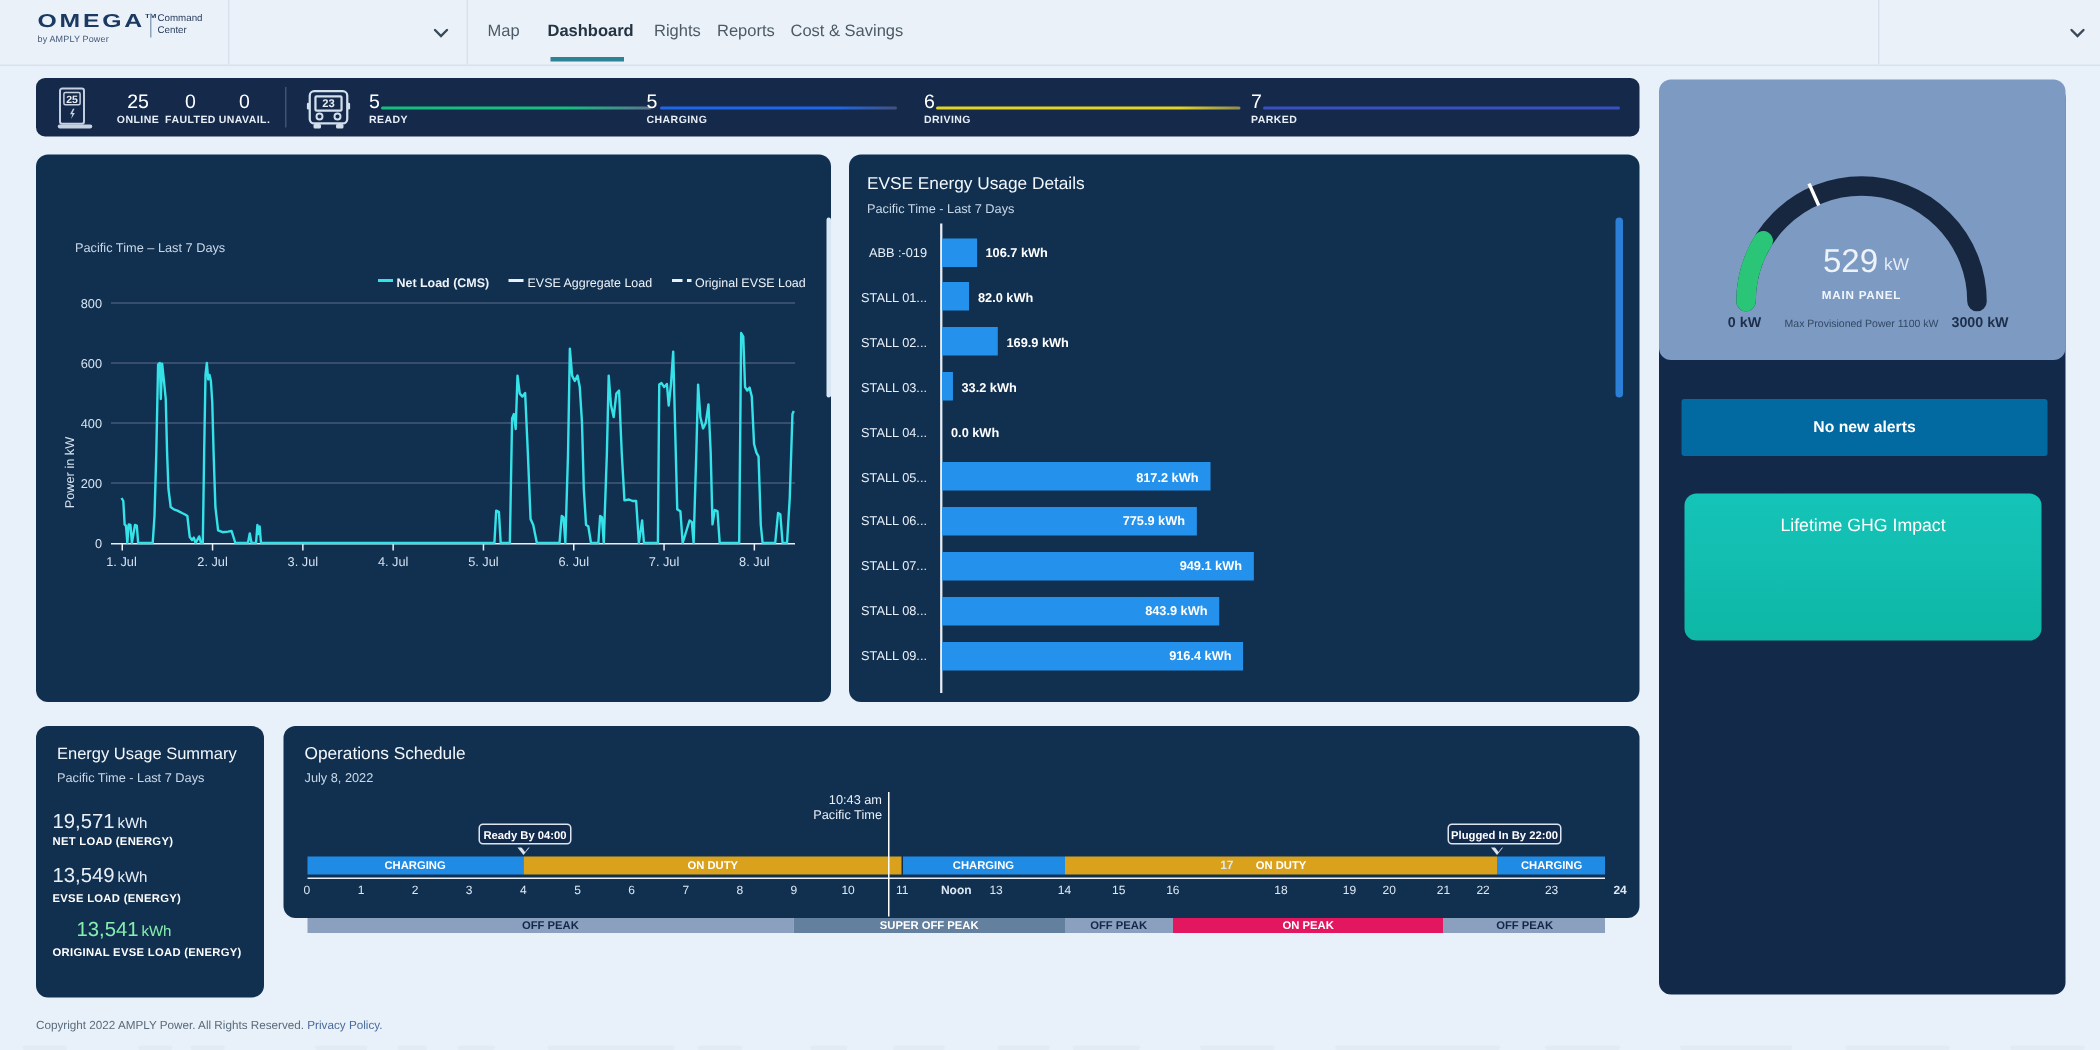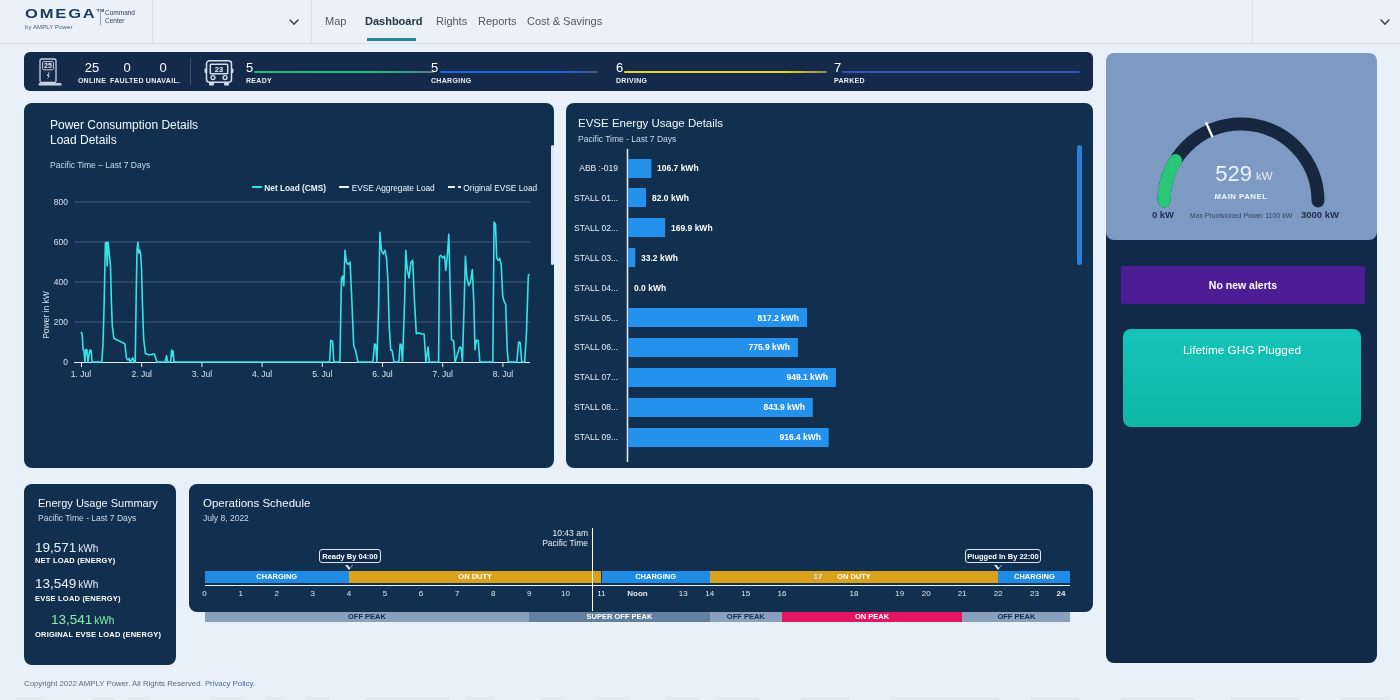--- a/index.html
+++ b/index.html
@@ -108,21 +108,20 @@
     </div>
   <div class="sline" style="left:600px;width:203px;top:19px;background:linear-gradient(90deg,#e3d426 0%,#e3d426 80%,#8d8c55 100%)"></div>
   <div class="abs" style="left:810px;top:8px">
       <div class="snum">7</div>
       <div class="slbl">PARKED</div>
     </div>
   <div class="sline" style="left:818px;width:238px;top:19px;background:#3b50c0"></div>
 </div>
 
 <div class="panel" id="pLeft">
-  <div class="ptitle" style="position:absolute;left:26px;top:15px;line-height:15px;font-size:12px">Power Consumption Details<br>Load Details</div>
   <div class="psub" style="position:absolute;left:26px;top:57px">Pacific Time – Last 7 Days</div>
   <div id="legend" style="position:absolute;left:228px;top:80px;font-size:8.3px;color:#eef4fa;white-space:nowrap">
     <span style="display:inline-block;width:10px;height:2.5px;background:#35e2e8;vertical-align:3px"></span>&nbsp;<b>Net Load (CMS)</b>
     <span style="display:inline-block;width:10px;height:2.5px;background:#e9eff6;vertical-align:3px;margin-left:11px"></span>&nbsp;EVSE Aggregate Load
     <span style="display:inline-block;width:7px;height:2.5px;background:#e9eff6;vertical-align:3px;margin-left:11px"></span><span style="display:inline-block;width:3px;height:2.5px;background:#e9eff6;vertical-align:3px;margin-left:3px"></span>&nbsp;Original EVSE Load
   </div>
   <svg style="position:absolute;left:0;top:0" width="530" height="365" viewBox="0 0 530 365">
     <g stroke="#44587a" stroke-width="1">
       <line x1="50" y1="99" x2="506" y2="99"></line>
       <line x1="50" y1="139" x2="506" y2="139"></line>
@@ -204,23 +203,23 @@
     <path d="M58 148 A77 77 0 0 1 69.5 107.5" fill="none" stroke="#2bc577" stroke-width="13" stroke-linecap="round"></path>
     <line x1="106.5" y1="84.0" x2="100.0" y2="69.4" stroke="#ffffff" stroke-width="2.3"></line>
     <text x="146" y="128" text-anchor="end" font-size="22" fill="#eef3fa" font-family="Liberation Sans">529</text>
     <text x="150" y="127" font-size="11.5" fill="#e6edf6" font-family="Liberation Sans">kW</text>
     <text x="135" y="146" text-anchor="middle" font-size="7.8" font-weight="bold" letter-spacing="0.5" fill="#f2f6fb" font-family="Liberation Sans">MAIN PANEL</text>
     <text x="135" y="165" text-anchor="middle" font-size="7" fill="#324864" font-family="Liberation Sans">Max Provisioned Power 1100 kW</text>
     <text x="57" y="165" text-anchor="middle" font-size="9.5" font-weight="bold" fill="#1d2e4a" font-family="Liberation Sans">0 kW</text>
     <text x="214" y="165" text-anchor="middle" font-size="9.5" font-weight="bold" fill="#1d2e4a" font-family="Liberation Sans">3000 kW</text>
   </svg>
 </div>
-<div style="position:absolute;left:1121px;top:266px;width:244px;height:38px;background:#4c1d95;border-radius:2px;color:#fff;font-size:10.5px;font-weight:bold;text-align:center;line-height:38px">No new alerts</div>
+<div style="position:absolute;left:1121px;top:266px;width:244px;height:38px;background:#0369a1;border-radius:2px;color:#fff;font-size:10.5px;font-weight:bold;text-align:center;line-height:38px">No new alerts</div>
 <div style="position:absolute;left:1123px;top:329px;width:238px;height:98px;background:linear-gradient(180deg,#15c4b8,#0eb7a6);border-radius:8px;color:#fff;text-align:center">
-  <div style="font-size:11.8px;margin-top:14px">Lifetime GHG Plugged</div>
+  <div style="font-size:11.8px;margin-top:14px">Lifetime GHG Impact</div>
 </div>
 <div class="panel" id="pEnergy">
   <div class="ptitle" style="position:absolute;left:14px;top:13px;font-size:11px">Energy Usage Summary</div>
   <div class="psub" style="position:absolute;left:14px;top:29px;font-size:8.5px">Pacific Time - Last 7 Days</div>
   <div style="position:absolute;left:11px;top:56px;color:#e9f0f8;font-size:13.5px">19,571<span style="font-size:10px"> kWh</span></div>
   <div style="position:absolute;left:11px;top:72px;color:#fff;font-size:7.5px;font-weight:bold;letter-spacing:.2px">NET LOAD (ENERGY)</div>
   <div style="position:absolute;left:11px;top:92px;color:#e9f0f8;font-size:13.5px">13,549<span style="font-size:10px"> kWh</span></div>
   <div style="position:absolute;left:11px;top:110px;color:#fff;font-size:7.5px;font-weight:bold;letter-spacing:.2px">EVSE LOAD (ENERGY)</div>
   <div style="position:absolute;left:27px;top:128px;color:#86efac;font-size:13.5px">13,541<span style="font-size:10px"> kWh</span></div>
   <div style="position:absolute;left:11px;top:146px;color:#fff;font-size:7.5px;font-weight:bold;letter-spacing:.2px">ORIGINAL EVSE LOAD (ENERGY)</div>
@@ -244,32 +243,32 @@
     <div style="position:absolute;left:109.8px;top:105px;width:28px;text-align:center;font-size:8px;font-weight:normal;color:#dde8f2">3</div>
     <div style="position:absolute;left:145.9px;top:105px;width:28px;text-align:center;font-size:8px;font-weight:normal;color:#dde8f2">4</div>
     <div style="position:absolute;left:182.0px;top:105px;width:28px;text-align:center;font-size:8px;font-weight:normal;color:#dde8f2">5</div>
     <div style="position:absolute;left:218.1px;top:105px;width:28px;text-align:center;font-size:8px;font-weight:normal;color:#dde8f2">6</div>
     <div style="position:absolute;left:254.2px;top:105px;width:28px;text-align:center;font-size:8px;font-weight:normal;color:#dde8f2">7</div>
     <div style="position:absolute;left:290.2px;top:105px;width:28px;text-align:center;font-size:8px;font-weight:normal;color:#dde8f2">8</div>
     <div style="position:absolute;left:326.3px;top:105px;width:28px;text-align:center;font-size:8px;font-weight:normal;color:#dde8f2">9</div>
     <div style="position:absolute;left:362.4px;top:105px;width:28px;text-align:center;font-size:8px;font-weight:normal;color:#dde8f2">10</div>
     <div style="position:absolute;left:398.5px;top:105px;width:28px;text-align:center;font-size:8px;font-weight:normal;color:#dde8f2">11</div>
     <div style="position:absolute;left:434.5px;top:105px;width:28px;text-align:center;font-size:8px;font-weight:bold;color:#dde8f2">Noon</div>
-    <div style="position:absolute;left:470.6px;top:105px;width:28px;text-align:right;font-size:8px;font-weight:normal;color:#dde8f2">13</div>
+    <div style="position:absolute;left:470.6px;top:105px;width:28px;text-align:left;font-size:8px;font-weight:normal;color:#dde8f2">13</div>
     <div style="position:absolute;left:506.7px;top:105px;width:28px;text-align:center;font-size:8px;font-weight:normal;color:#dde8f2">14</div>
     <div style="position:absolute;left:542.8px;top:105px;width:28px;text-align:center;font-size:8px;font-weight:normal;color:#dde8f2">15</div>
     <div style="position:absolute;left:578.9px;top:105px;width:28px;text-align:center;font-size:8px;font-weight:normal;color:#dde8f2">16</div>
     <div style="position:absolute;left:614.9px;top:88px;width:28px;text-align:center;font-size:8px;font-weight:bold;color:#dde8f2">17</div>
     <div style="position:absolute;left:651.0px;top:105px;width:28px;text-align:center;font-size:8px;font-weight:normal;color:#dde8f2">18</div>
     <div style="position:absolute;left:687.1px;top:105px;width:28px;text-align:right;font-size:8px;font-weight:normal;color:#dde8f2">19</div>
     <div style="position:absolute;left:723.2px;top:105px;width:28px;text-align:center;font-size:8px;font-weight:normal;color:#dde8f2">20</div>
     <div style="position:absolute;left:759.3px;top:105px;width:28px;text-align:center;font-size:8px;font-weight:normal;color:#dde8f2">21</div>
-    <div style="position:absolute;left:795.3px;top:105px;width:28px;text-align:center;font-size:8px;font-weight:normal;color:#dde8f2">22</div>
+    <div style="position:absolute;left:795.3px;top:105px;width:28px;text-align:left;font-size:8px;font-weight:normal;color:#dde8f2">22</div>
     <div style="position:absolute;left:831.4px;top:105px;width:28px;text-align:center;font-size:8px;font-weight:normal;color:#dde8f2">23</div>
-    <div style="position:absolute;left:867.5px;top:105px;width:28px;text-align:left;font-size:8px;font-weight:bold;color:#dde8f2">24</div>
+    <div style="position:absolute;left:867.5px;top:105px;width:28px;text-align:right;font-size:8px;font-weight:bold;color:#dde8f2">24</div>
   <div style="position:absolute;left:15.6px;top:101px;width:865.9px;height:1px;background:#e8eef6"></div>
   <div style="position:absolute;left:402.5px;top:44px;width:1.5px;height:83px;background:#fff"></div>
   <div style="position:absolute;left:299px;top:44px;width:100px;text-align:right;font-size:8.5px;color:#e9f0f8;line-height:10px">10:43 am<br>Pacific Time</div>
   <div style="position:absolute;left:130px;top:65px;width:62px;height:14px;background:#112a4c;border:1.2px solid #dbe4ef;border-radius:3px;color:#fff;font-size:7.5px;font-weight:bold;text-align:center;line-height:13px;white-space:nowrap">Ready By 04:00</div>
   <div style="position:absolute;left:156px;top:80.5px;width:0;height:0;border-left:4.5px solid transparent;border-right:4.5px solid transparent;border-top:5px solid #dbe4ef"></div>
   <div style="position:absolute;left:157.5px;top:79.5px;width:0;height:0;border-left:3px solid transparent;border-right:3px solid transparent;border-top:4px solid #112a4c"></div>
     <div style="position:absolute;left:776px;top:65px;width:76px;height:14px;background:#112a4c;border:1.2px solid #dbe4ef;border-radius:3px;color:#fff;font-size:7.5px;font-weight:bold;text-align:center;line-height:13px;white-space:nowrap">Plugged In By 22:00</div>
   <div style="position:absolute;left:805px;top:80.5px;width:0;height:0;border-left:4.5px solid transparent;border-right:4.5px solid transparent;border-top:5px solid #dbe4ef"></div>
   <div style="position:absolute;left:806.5px;top:79.5px;width:0;height:0;border-left:3px solid transparent;border-right:3px solid transparent;border-top:4px solid #112a4c"></div>
   </div>

